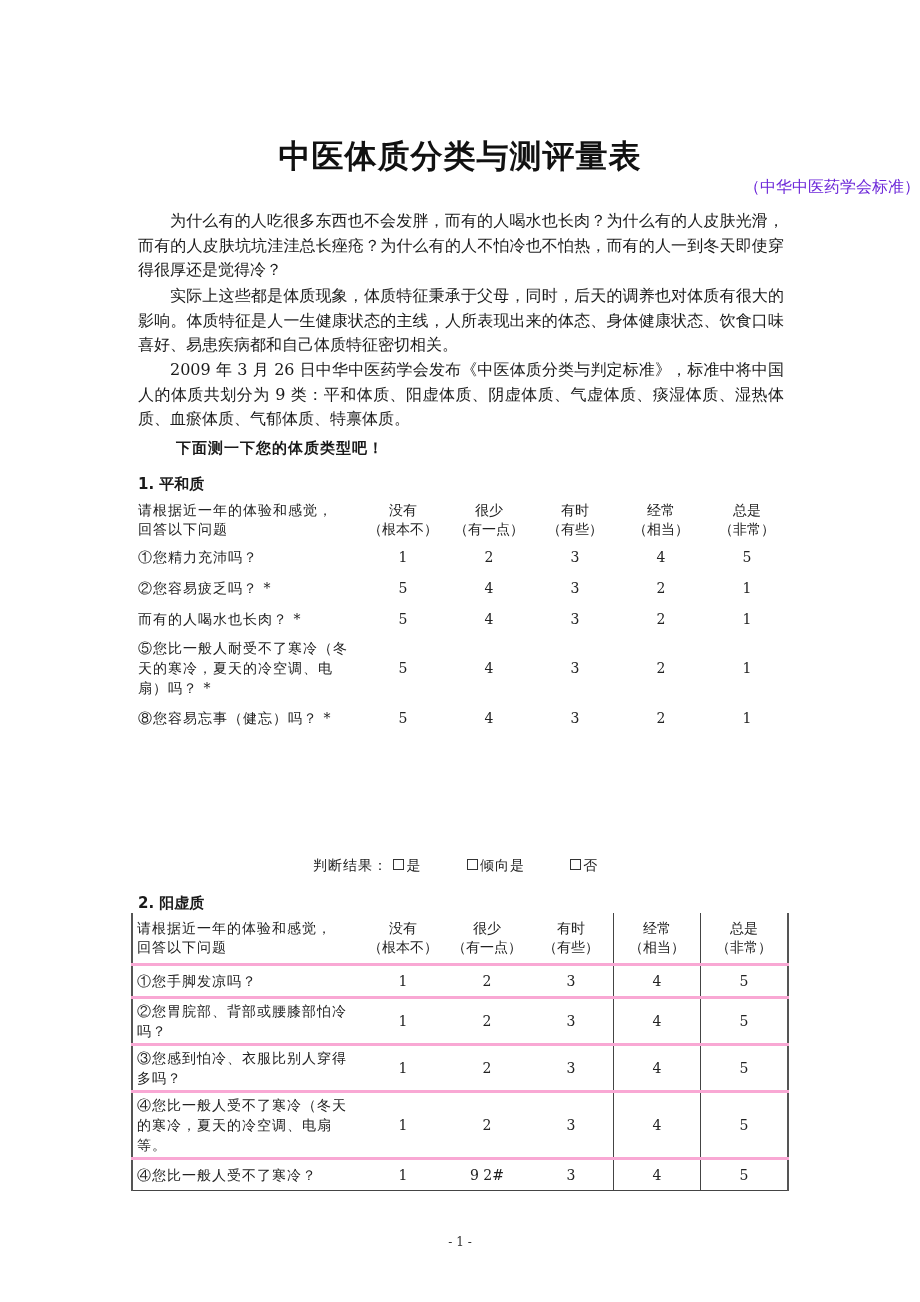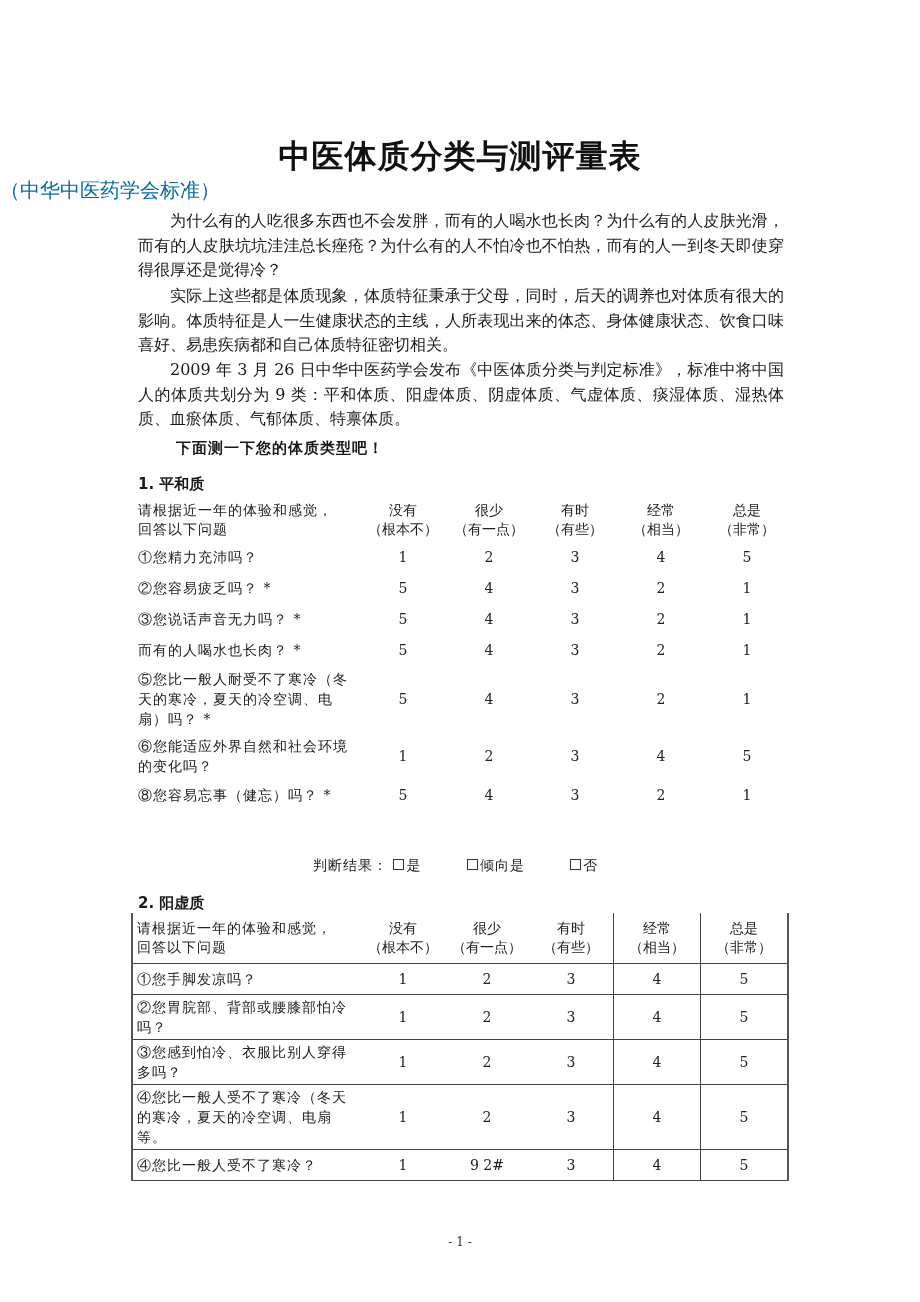--- a/index.html
+++ b/index.html
@@ -2,22 +2,22 @@
 <html><head>
 <meta charset="utf-8">
 <style>
   html, body { margin:0; padding:0; background:#ffffff; }
   body { width:920px; height:1302px; position:relative; overflow:hidden;
          font-family:"DejaVu Serif","Liberation Serif",serif; color:#1a1a1a; }
   .page { position:absolute; left:0; top:0; width:920px; height:1302px;margin-top:23px; }
   .title { position:absolute; left:0; width:920px; top:112px; text-align:center;
            font-family:"DejaVu Sans","Liberation Sans",sans-serif; font-weight:bold;
            font-size:32px; letter-spacing:1px; color:#111; }
-  .subtitle { position:absolute; left:0; width:920px; top:154px; text-align:left;
-              font-family:"DejaVu Sans","Liberation Sans",sans-serif; font-size:20px; color:#0369a1; }
+  .subtitle { position:absolute; left:0; width:920px; top:154px; text-align:right;
+              font-family:"DejaVu Sans","Liberation Sans",sans-serif; font-size:16px; color:#6d28d9; }
   .para { position:absolute; left:138px; width:646px; font-size:16px; line-height:24.5px;
           text-indent:32px; text-align:justify; color:#1a1a1a; }
   .p1 { top:186px; }
   .p2 { top:261px; }
   .p3 { top:335px; }
   .prompt { position:absolute; left:176px; top:416px; font-family:"DejaVu Sans","Liberation Sans",sans-serif;
             font-weight:bold; font-size:15px; letter-spacing:1px; }
   .sec-head { position:absolute; left:138px; font-family:"DejaVu Sans","Liberation Sans",sans-serif;
               font-weight:bold; font-size:15px; }
   .sh1 { top:452px; }
@@ -35,21 +35,21 @@
   .t1 .r2 td { height:46px; }
 
   .judge { position:absolute; left:313px; top:834px; font-size:14px; color:#222; letter-spacing:1px; }
   .judge span { display:inline-block; }
   .box { display:inline-block; width:9px; height:9px; border:1px solid #333; margin-right:2px; vertical-align:0px; }
   .opt { margin-right:40px; }
 
   
   .t2 { position:absolute; left:131px; top:890px; width:658px; border-collapse:collapse;
         font-size:14px; color:#222; }
-  .t2 td { padding:0 4px; vertical-align:middle; border-top:1px solid #f9a8d4; border-bottom:1px solid #444; }
+  .t2 td { padding:0 4px; vertical-align:middle; border-top:3px solid #f9a8d4; border-bottom:1px solid #444; }
   .t2 td.bl { border-left:2px solid #555; }
   .t2 td.br { border-right:2px solid #555; }
   .t2 td.cl { border-left:1px solid #444; }
   .t2 .hdr td { border-top:none; height:50px; line-height:19px; }
   .t2 .q { width:220px; text-align:left; line-height:20px; letter-spacing:1px; }
   .t2 .v { text-align:center; }
   .t2 .c1 { width:76px; } .t2 .c2 { width:76px; } .t2 .c3 { width:76px; }
   .t2 .c4 { width:78px; } .t2 .c5 { width:78px; }
   .t2 .r1 td { height:30px; }
   .t2 .r2 td { height:44px; }
@@ -90,50 +90,34 @@
     </tr>
     <tr class="r1">
       <td class="q">②您容易疲乏吗？ *</td>
       <td class="v">5</td>
       <td class="v">4</td>
       <td class="v">3</td>
       <td class="v">2</td>
       <td class="v">1</td>
     </tr>
     <tr class="r1">
-      <td class="q">③您说话声音无力吗？ *</td>
-      <td class="v">5</td>
-      <td class="v">4</td>
-      <td class="v">3</td>
-      <td class="v">2</td>
-      <td class="v">1</td>
-    </tr>
-    <tr class="r1">
       <td class="q">而有的人喝水也长肉？ *</td>
       <td class="v">5</td>
       <td class="v">4</td>
       <td class="v">3</td>
       <td class="v">2</td>
       <td class="v">1</td>
     </tr>
     <tr class="r3">
       <td class="q">⑤您比一般人耐受不了寒冷（冬天的寒冷，夏天的冷空调、电扇）吗？ *</td>
       <td class="v">5</td>
       <td class="v">4</td>
       <td class="v">3</td>
       <td class="v">2</td>
       <td class="v">1</td>
-    </tr>
-    <tr class="r2">
-      <td class="q">⑥您能适应外界自然和社会环境的变化吗？</td>
-      <td class="v">1</td>
-      <td class="v">2</td>
-      <td class="v">3</td>
-      <td class="v">4</td>
-      <td class="v">5</td>
     </tr>
     <tr class="r1">
       <td class="q">⑧您容易忘事（健忘）吗？ *</td>
       <td class="v">5</td>
       <td class="v">4</td>
       <td class="v">3</td>
       <td class="v">2</td>
       <td class="v">1</td>
     </tr>
   </tbody>

